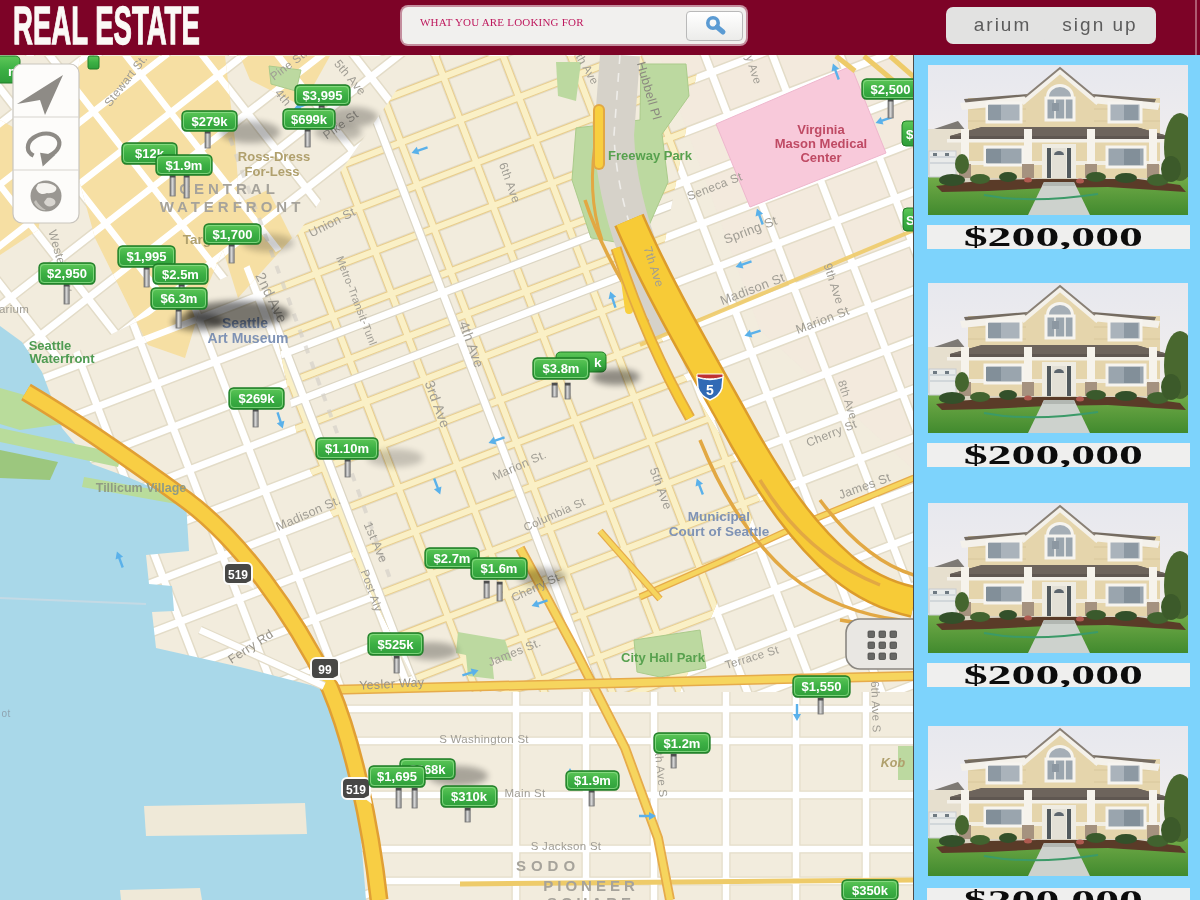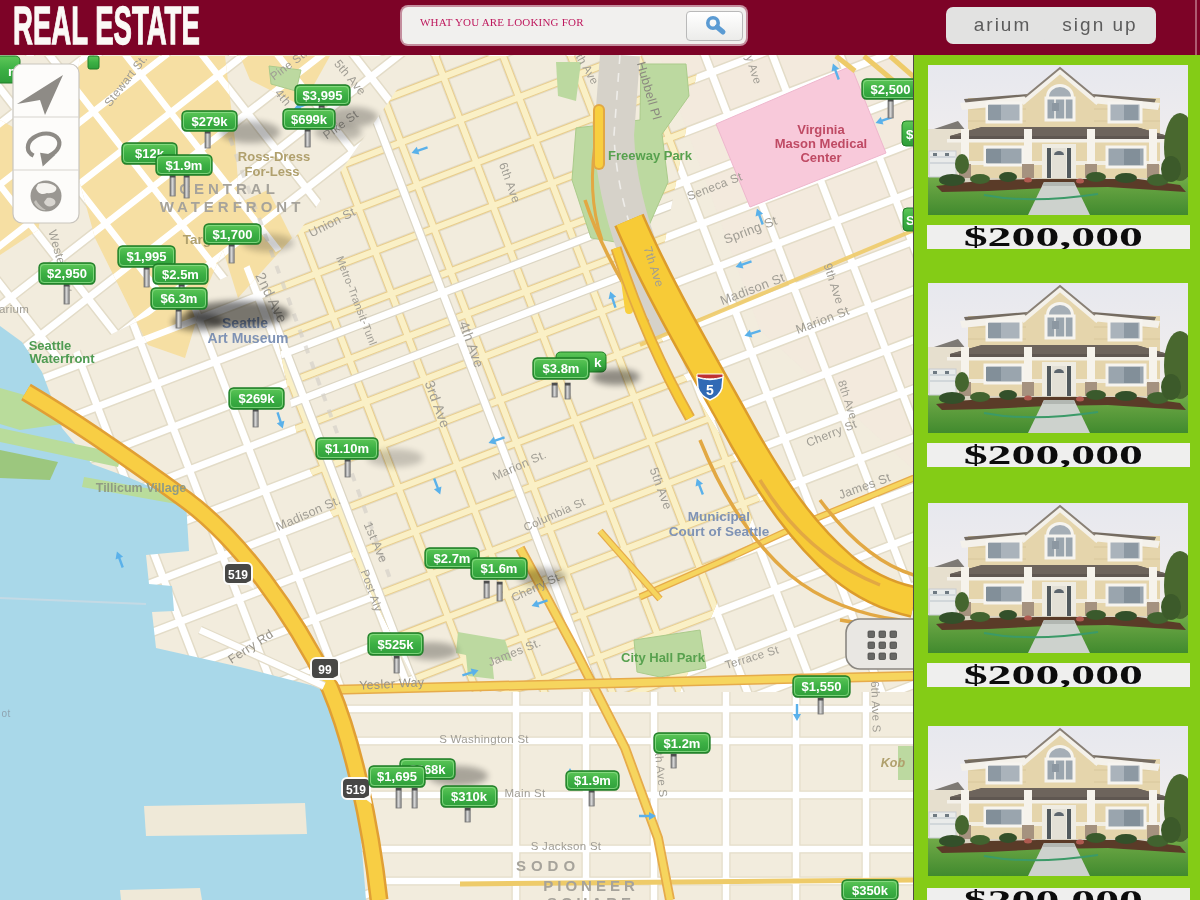--- a/index.html
+++ b/index.html
@@ -6,21 +6,21 @@
 #page{position:relative;width:1200px;height:900px;text-decoration:underline;}
 #hdr{position:absolute;left:0;top:0;width:1200px;height:56px;background:#7d0327;}
 #logo{position:absolute;left:13px;top:-5px;font-size:53px;font-weight:bold;color:#fbf9f6;letter-spacing:0;transform:scaleX(0.52);transform-origin:left;white-space:nowrap;-webkit-text-stroke:1.3px #fbf9f6;}
 #search{position:absolute;left:402px;top:7px;width:344px;height:37px;background:#f1f0ee;border-radius:6px;box-shadow:0 0 0 2px rgba(255,255,255,.55);}
 #search .stx{position:absolute;left:18px;top:9px;font-family:"Liberation Serif",serif;font-size:11px;color:#be185d;letter-spacing:.2px;}
 #sbtn{position:absolute;left:284px;top:4px;width:55px;height:28px;background:linear-gradient(#ffffff,#ececea);border:1px solid #b9b9b9;border-radius:4px;}
 .btn{position:absolute;top:7px;height:37px;background:#e2e2e1;border-radius:7px;color:#5c5c5c;font-size:19px;letter-spacing:2px;text-align:center;line-height:36px;}
 #login{left:946px;width:113px;}
 #signup{left:1044px;width:112px;}
 #mapwrap{position:absolute;left:0;top:55px;width:914px;height:845px;background:#f2ecdd;}
-#side{position:absolute;left:914px;top:55px;width:286px;height:845px;background:#84cc16;}
+#side{position:absolute;left:914px;top:55px;width:286px;height:845px;background:#7dd3fc;}
 .photo{position:absolute;left:14px;width:260px;height:150px;}
 .pricebar{position:absolute;left:13px;width:263px;height:24px;background:#efefee;text-align:center;overflow:hidden;}
 .pricebar span{display:inline-block;font-family:"Liberation Serif",serif;font-size:27px;font-weight:bold;color:#0c0c0c;transform:scaleX(1.77) translateX(-3px);transform-origin:center;line-height:24px;}
 #edge{position:absolute;left:913px;top:55px;width:3px;height:845px;background:#4e4a46;}
 </style>
 </head>
 <body>
 <div id="page">
 
 <div id="hdr"></div>

